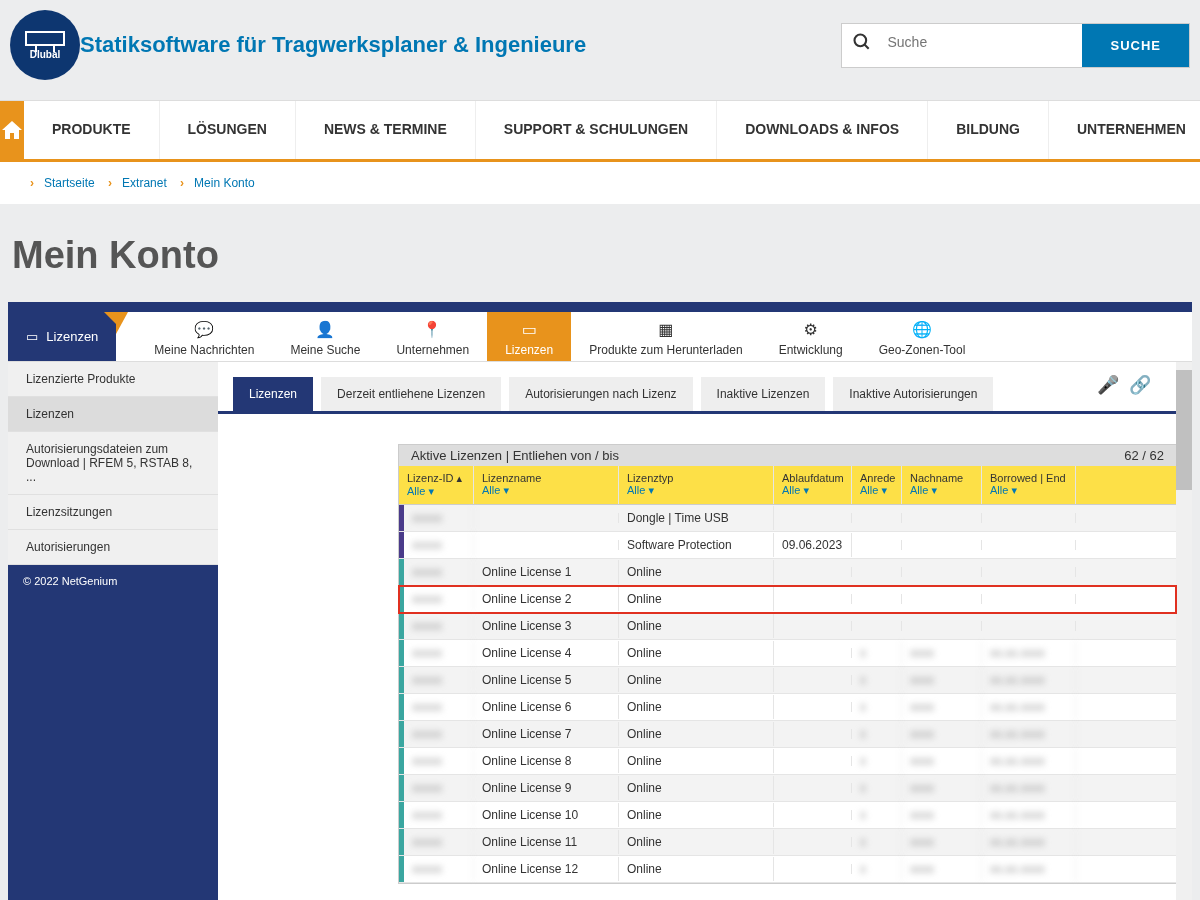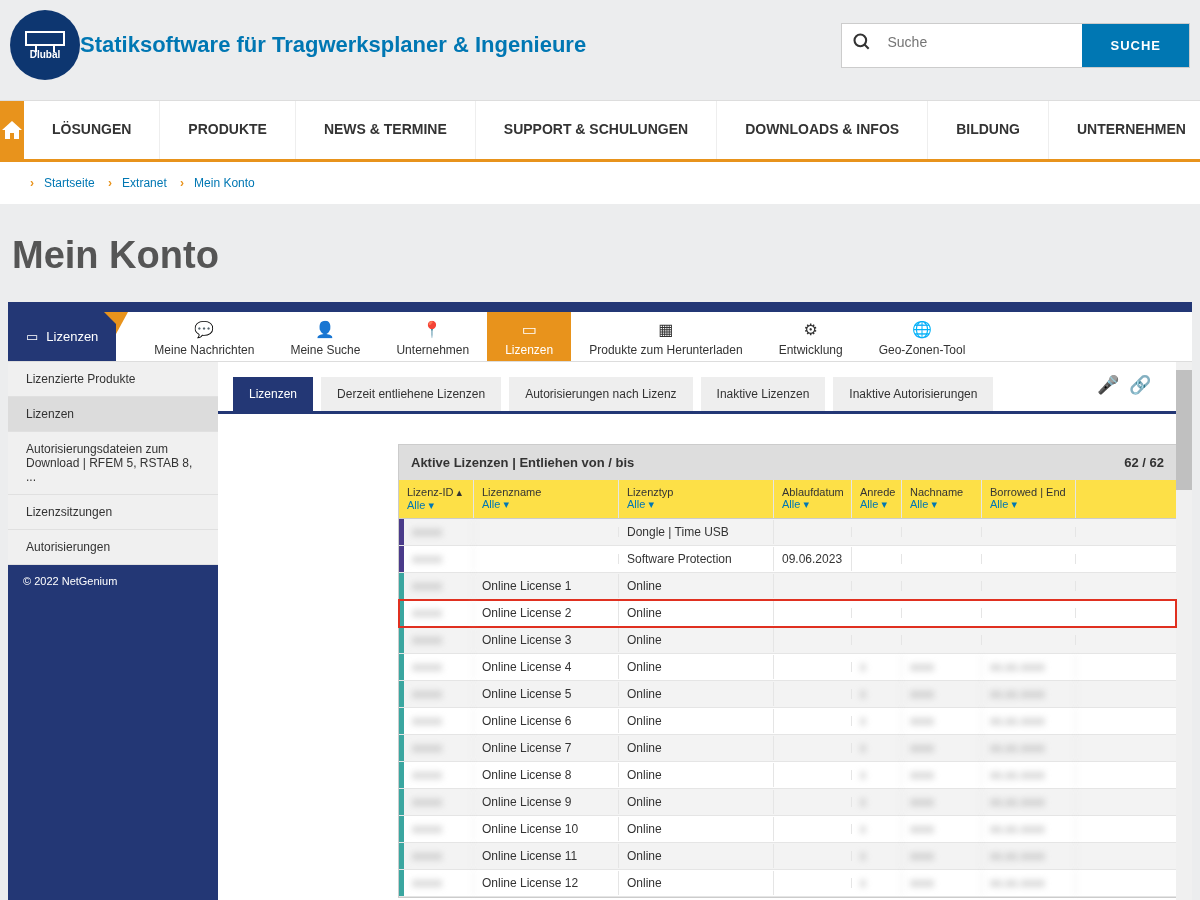--- a/index.html
+++ b/index.html
@@ -37,21 +37,21 @@
 .side-item.active::after{content:"";position:absolute;right:-8px;top:50%;transform:translateY(-50%);border:8px solid transparent;border-left-color:#dcdcdc}
 .footer-note{background:#233775;color:#fff;font-size:11px;padding:10px 15px;height:400px}
 .main{flex:1;background:#fff;position:relative}
 .top-icons{position:absolute;right:40px;top:12px;display:flex;gap:10px;color:#555;font-size:18px}
 .scrollbar{position:absolute;right:0;top:0;width:16px;height:100%;background:#f0f0f0}
 .scroll-thumb{width:100%;height:120px;background:#c0c0c0;margin-top:8px}
 .subtabs{display:flex;gap:8px;padding:15px 15px 0 15px;border-bottom:3px solid #233775}
 .subtab{background:#eee;padding:10px 16px;font-size:12px;color:#333;cursor:pointer}
 .subtab.active{background:#233775;color:#fff}
 .grid-wrap{margin:30px 15px 0 180px;border:1px solid #ccc}
-.grid-header{background:#ddd;padding:10px 12px;font-size:13px;font-weight:bold;color:#333;display:flex;justify-content:space-between}
+.grid-header{background:#ddd;padding:3px 12px;font-size:13px;font-weight:normal;color:#333;display:flex;justify-content:space-between}
 .grid-cols{display:flex;background:#fde047;border-bottom:1px solid #ccc}
 .col{padding:6px 8px;font-size:11px;color:#333;border-right:1px solid #e5e5e5}
 .col-head{font-weight:normal}
 .col-filter{color:#0077b3;font-size:11px;cursor:pointer}
 .c1{width:75px}.c2{width:145px}.c3{width:155px}.c4{width:78px}.c5{width:50px}.c6{width:80px}.c7{width:94px}
 .rows{}
 .row{display:flex;border-bottom:1px solid #e5e5e5;font-size:12px;color:#333;height:27px;align-items:center}
 .row:nth-child(odd){background:#f3f3f3}
 .row .cell{padding:5px 8px;border-right:1px solid #e5e5e5;overflow:hidden;white-space:nowrap}
 .row.highlight{outline:2px solid #e03020;outline-offset:-1px;position:relative;z-index:2}
@@ -79,22 +79,22 @@
     <button class="search-btn">SUCHE</button>
   </div>
 </div>
 
 <div class="nav">
   <div class="nav-home">
     <svg width="24" height="24" viewBox="0 0 24 24" fill="#fff">
         <path d="M12 3l10 9h-3v9h-5v-6h-4v6H5v-9H2z"></path>
       </svg>
   </div>
+  <div class="nav-item">PRODUKTE</div>
   <div class="nav-item">LÖSUNGEN</div>
-  <div class="nav-item">PRODUKTE</div>
   <div class="nav-item">NEWS &amp; TERMINE</div>
   <div class="nav-item">SUPPORT &amp; SCHULUNGEN</div>
   <div class="nav-item">DOWNLOADS &amp; INFOS</div>
   <div class="nav-item">BILDUNG</div>
   <div class="nav-item">UNTERNEHMEN</div>
 </div>
 
 <div class="breadcrumb">
   <span class="sep">›</span><span>Startseite</span>
   <span class="sep">›</span><span>Extranet</span>

